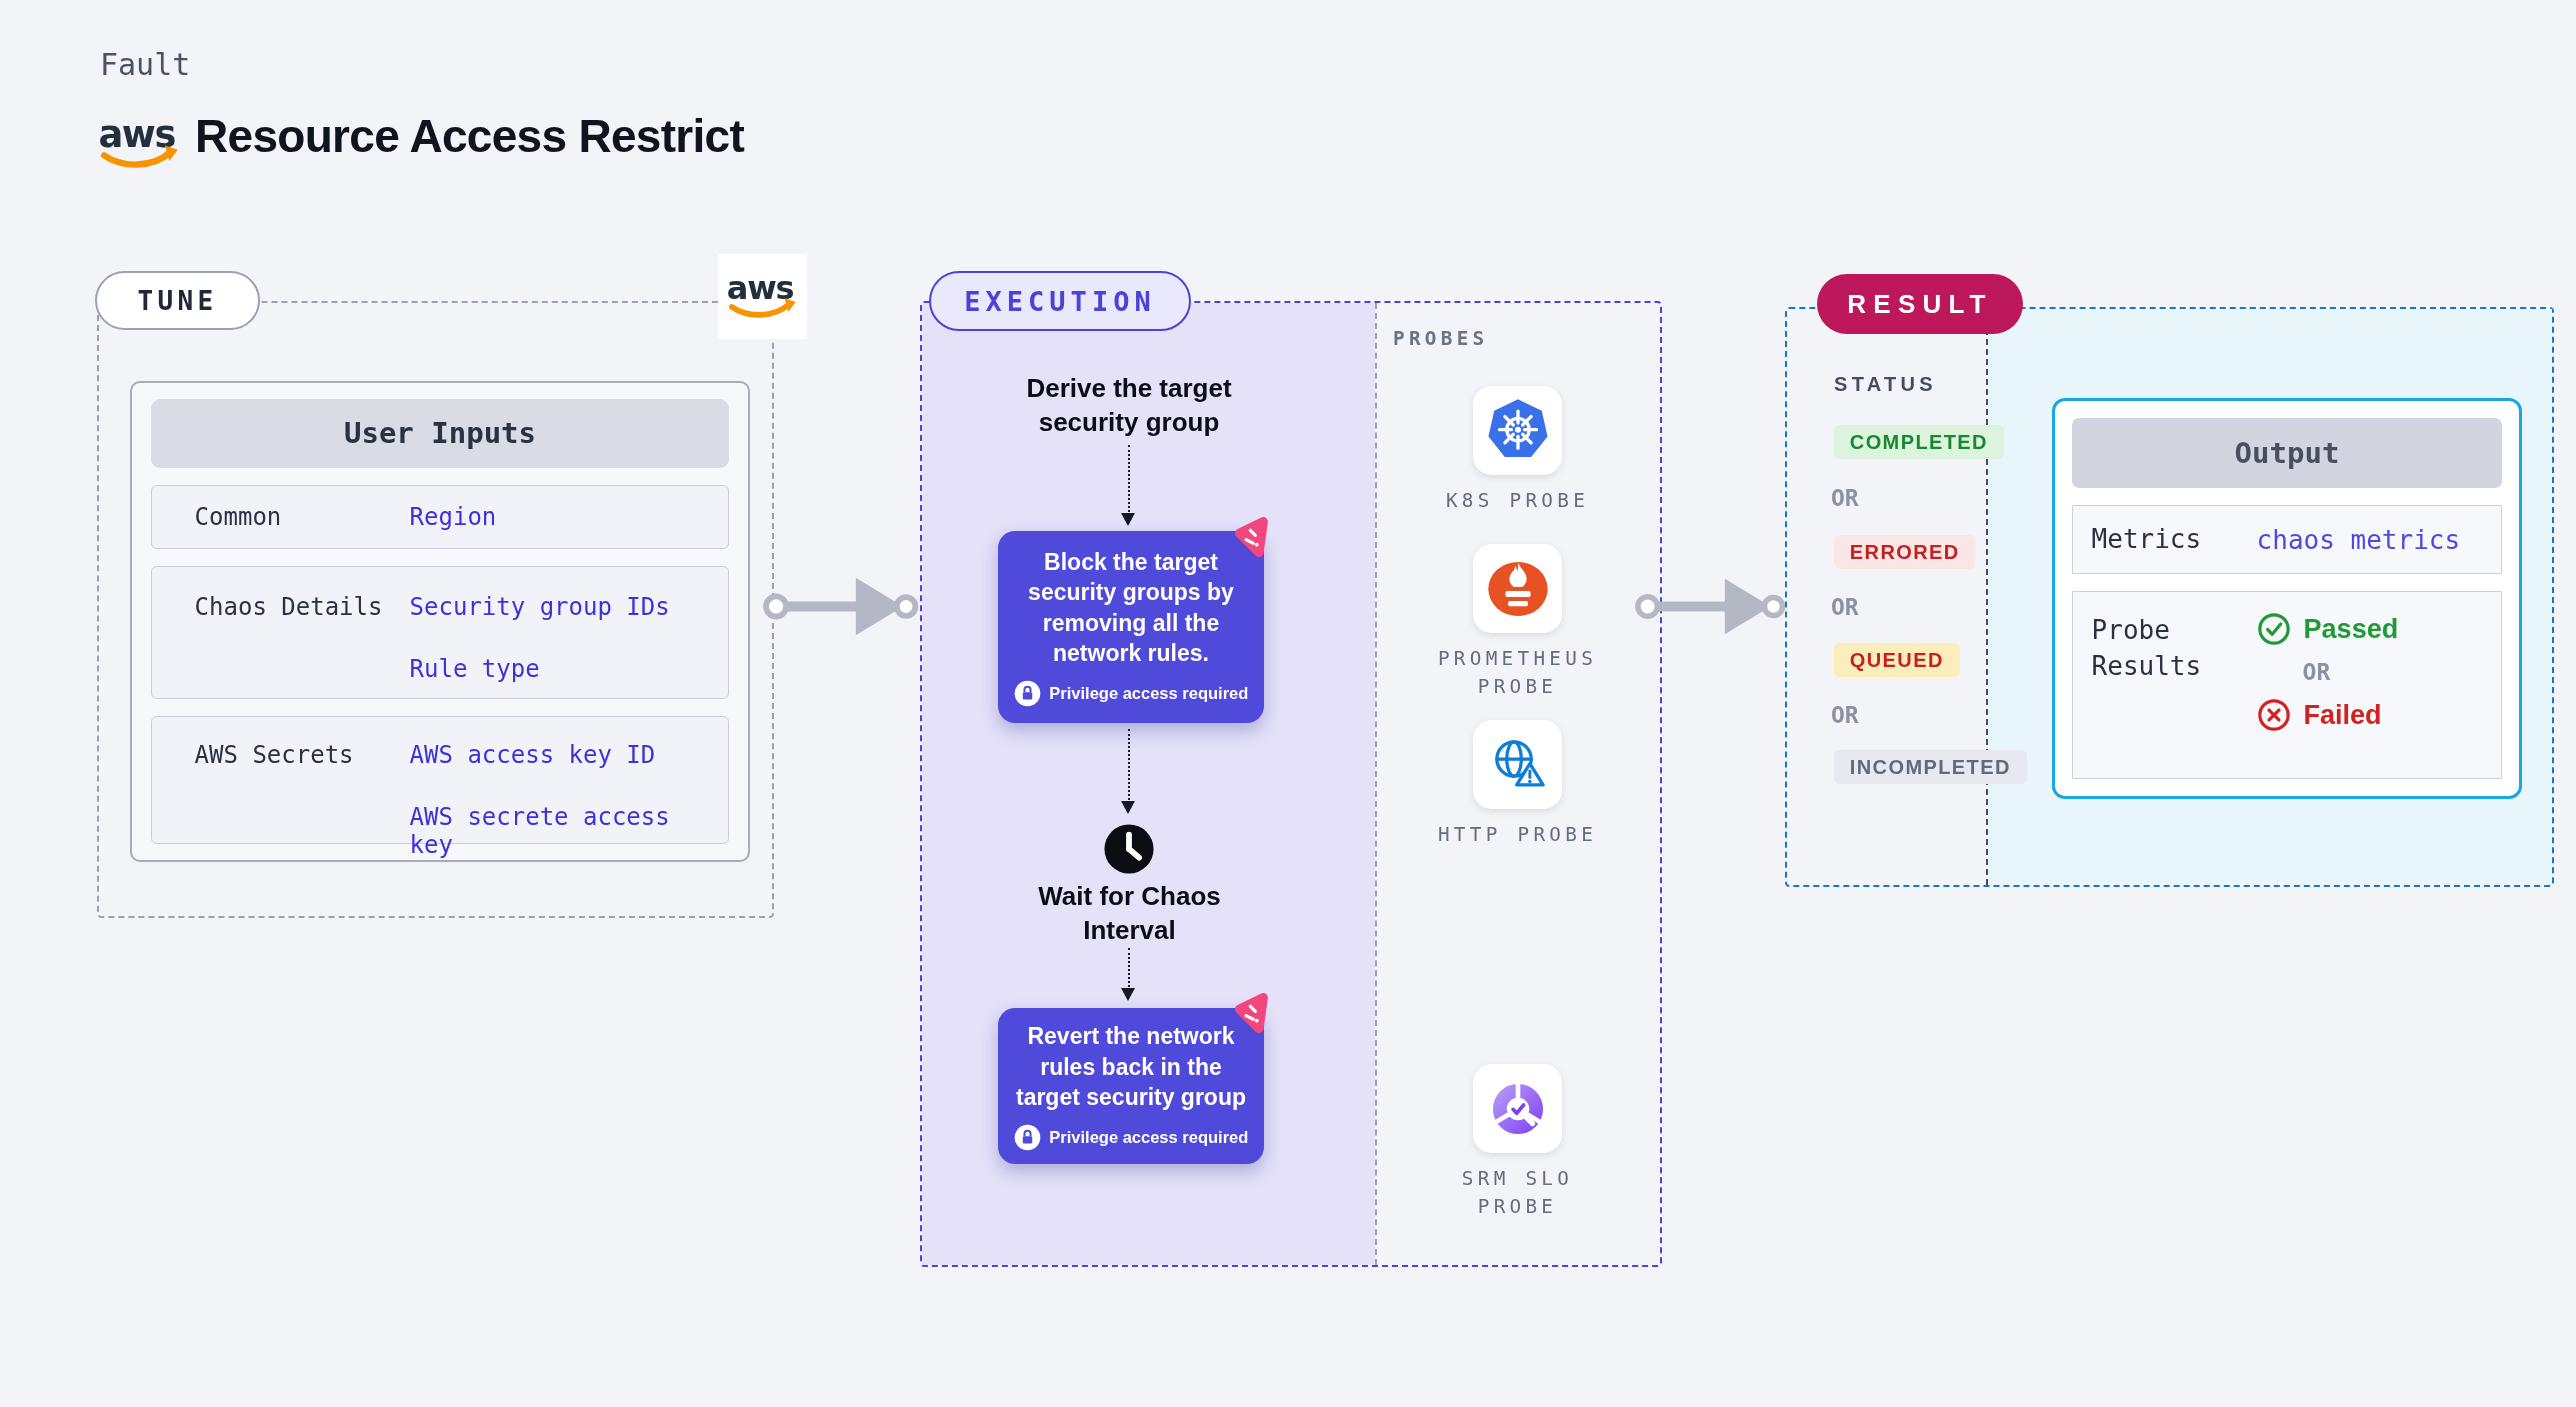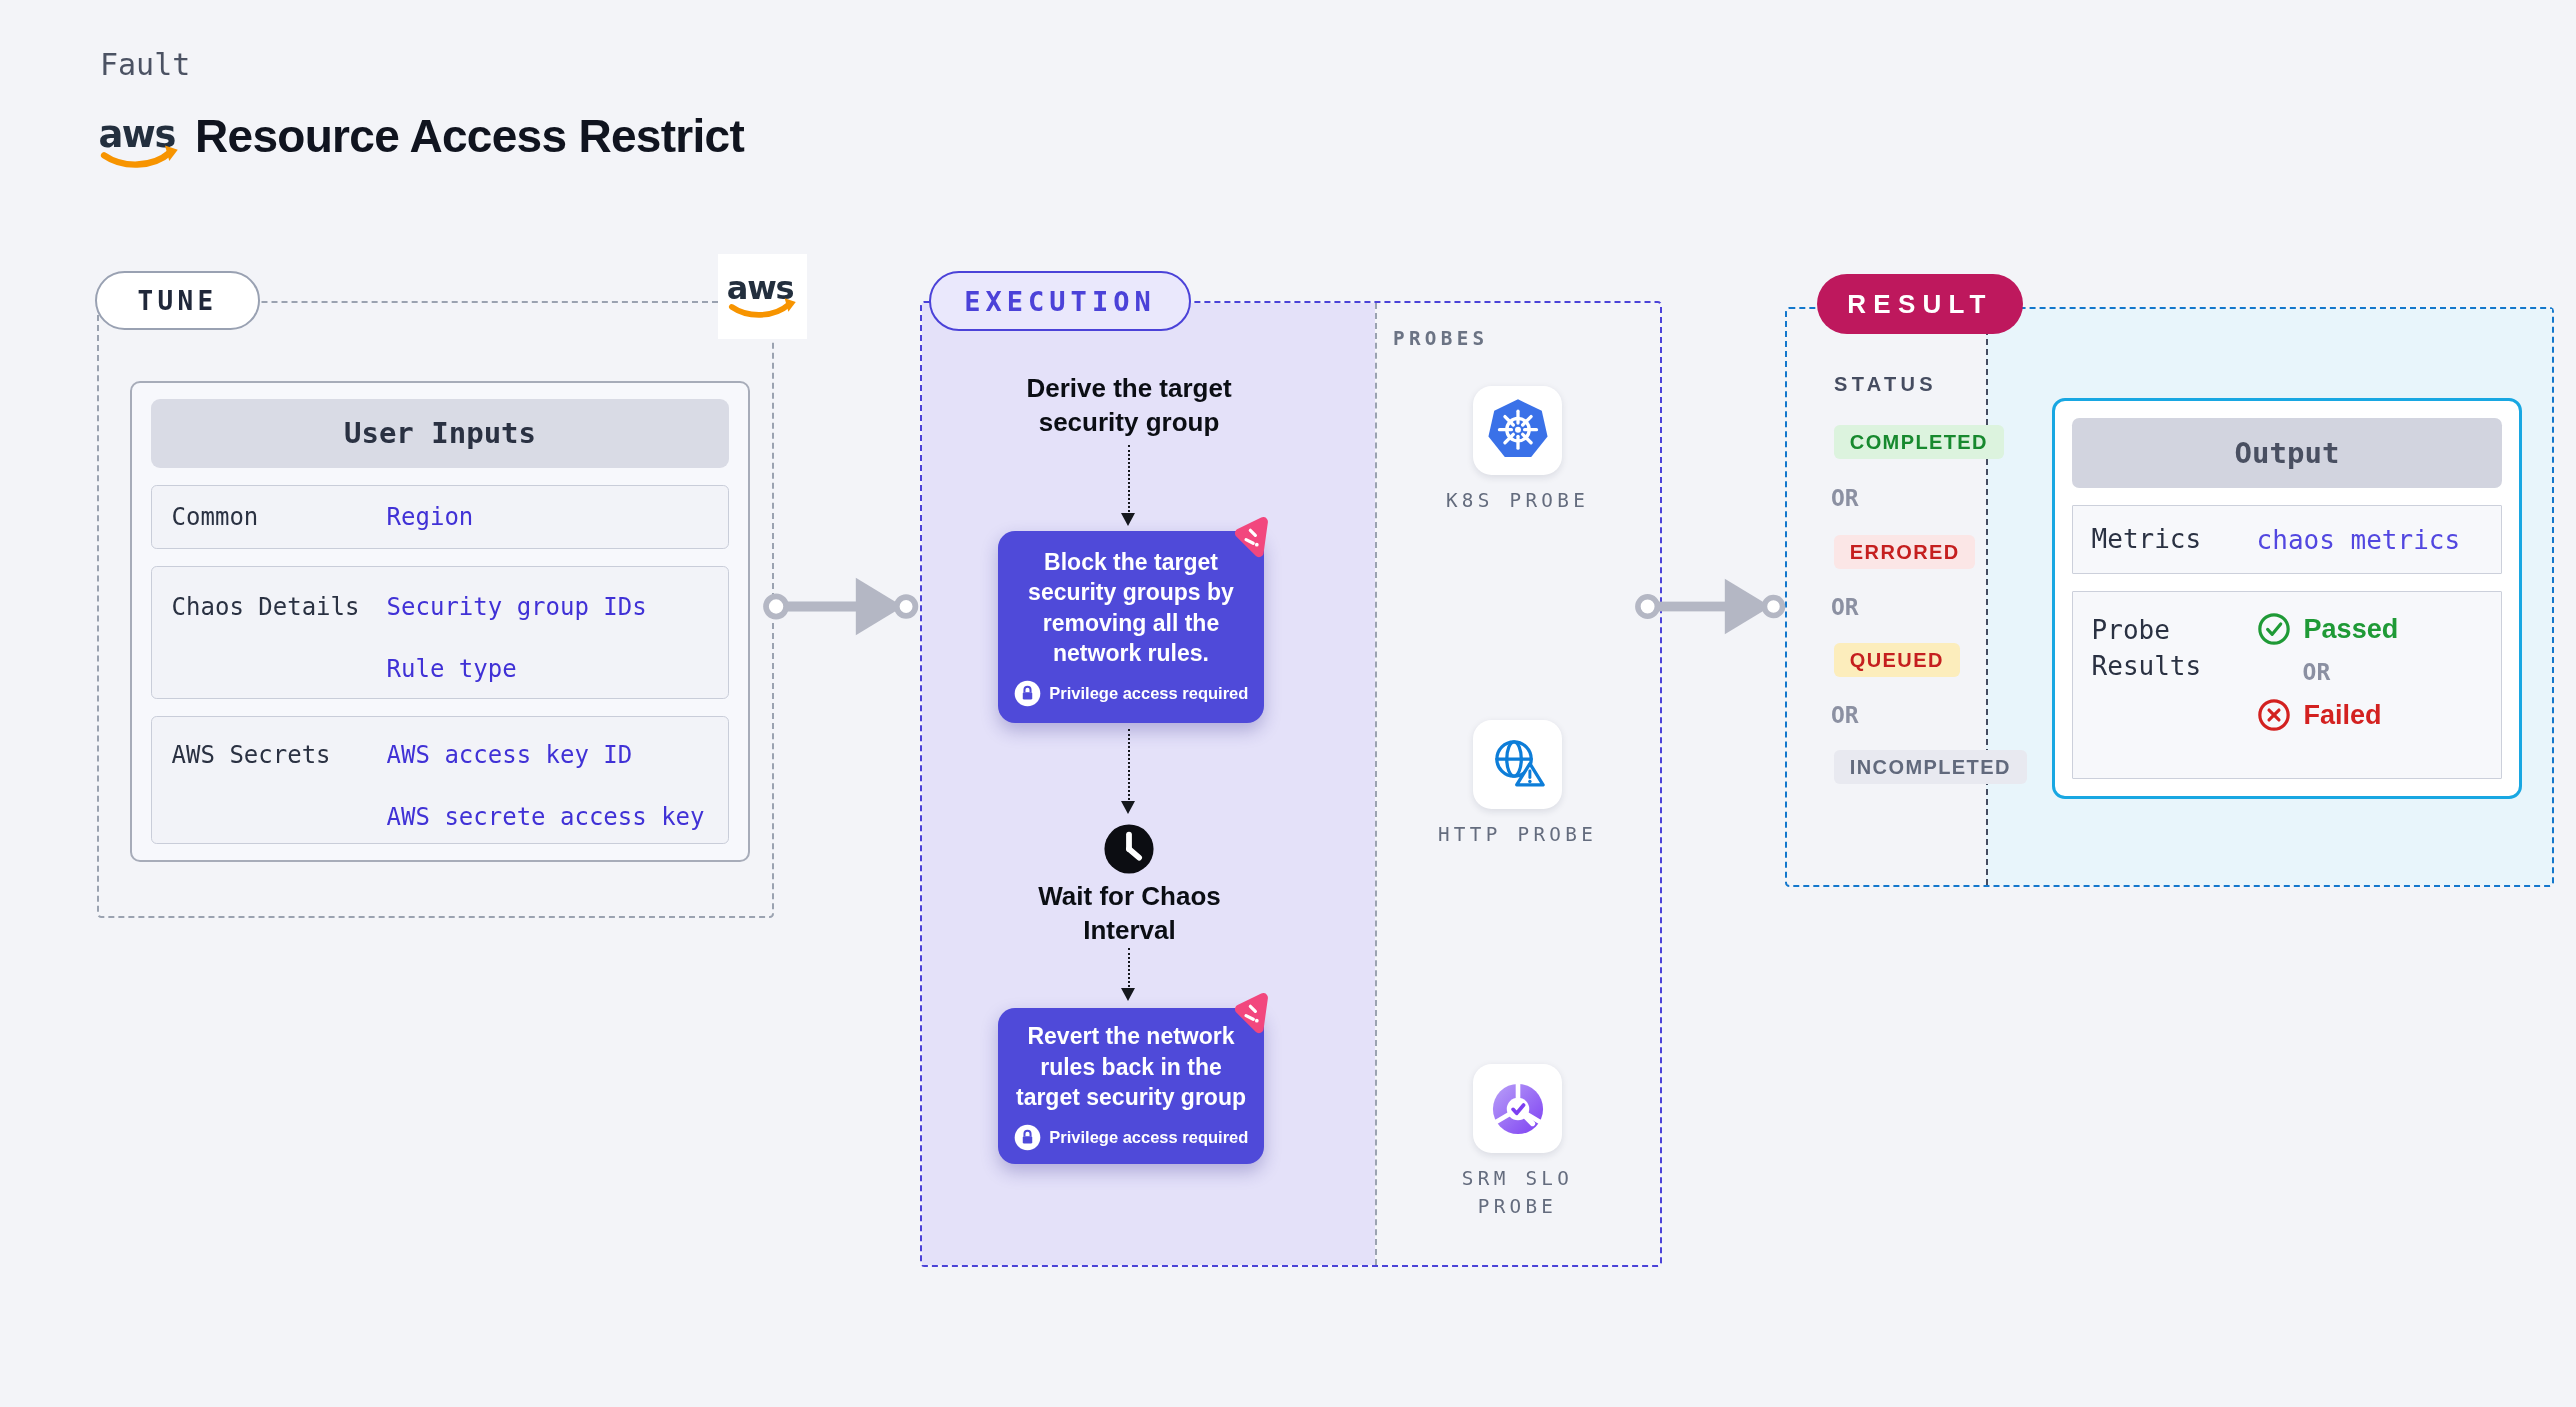--- a/index.html
+++ b/index.html
@@ -25,21 +25,21 @@
                font-size:26px; font-weight:bold; letter-spacing:4.3px; color:#20283a; }
   #aws-patch { position:absolute; left:718px; top:254px; width:89px; height:85px; background:#ffffff; z-index:6;
                display:flex; align-items:center; justify-content:center; }
   #aws-patch svg { width:75px; height:54px; }
 
   #user-inputs { position:absolute; left:130px; top:381px; width:620px; height:481px; background:#f7f8fc;
                  border:2.1px solid #a7acb9; border-radius:10px; padding:15.8px 18.6px; display:flex; flex-direction:column; gap:17px; }
   .ui-header { height:69px; background:#d9dbe5; border-radius:9px; display:flex; align-items:center; justify-content:center;
                font-size:29px; font-weight:bold; color:#2a3142; }
   .ui-row { background:#f2f3f8; border:1.4px solid #c9cdd9; border-radius:5.7px; display:flex; padding:0 20px; }
-  .ui-row .lbl { width:215px; flex:none; font-size:24px; color:#2a3142; }
+  .ui-row .lbl { width:215px; flex:none; font-size:24px; color:#2a3142;margin-left:23px; }
   .ui-row .vals { display:flex; flex-direction:column; gap:34px; }
   .ui-link { font-size:24px; color:#4031d6; }
   .ui-row.r1 { height:64px; align-items:center; }
   .ui-row.r2 { height:133px; align-items:flex-start; padding-top:26px; }
   .ui-row.r3 { height:128px; align-items:flex-start; padding-top:24px; }
 
   .flow-arrow-wrap { position:absolute; z-index:5; }
 
   
   #exec-box { left:920px; top:301px; width:742px; height:966px; border:2.9px dashed #4b42d8; }
@@ -299,20 +299,28 @@
 
     <div class="probes-label">PROBES</div>
     <div id="probe-k8s" class="probe-item">
       <div class="probe-card">
         <svg viewBox="0 0 92 92" width="66" height="66">
             <use href="#k8s-sym"></use>
           </svg>
       </div>
       <div class="probe-label">K8S PROBE</div>
     </div>
+    <div id="probe-prom" class="probe-item">
+      <div class="probe-card">
+        <svg viewBox="0 0 92 92" width="66" height="66">
+            <use href="#prom-sym"></use>
+          </svg>
+      </div>
+      <div class="probe-label">PROMETHEUS PROBE</div>
+    </div>
     <div id="probe-http" class="probe-item">
       <div class="probe-card">
         <svg viewBox="0 0 92 92" width="66" height="66">
             <use href="#http-sym"></use>
           </svg>
       </div>
       <div class="probe-label">HTTP PROBE</div>
     </div>
     <div id="probe-srm" class="probe-item">
       <div class="probe-card">

